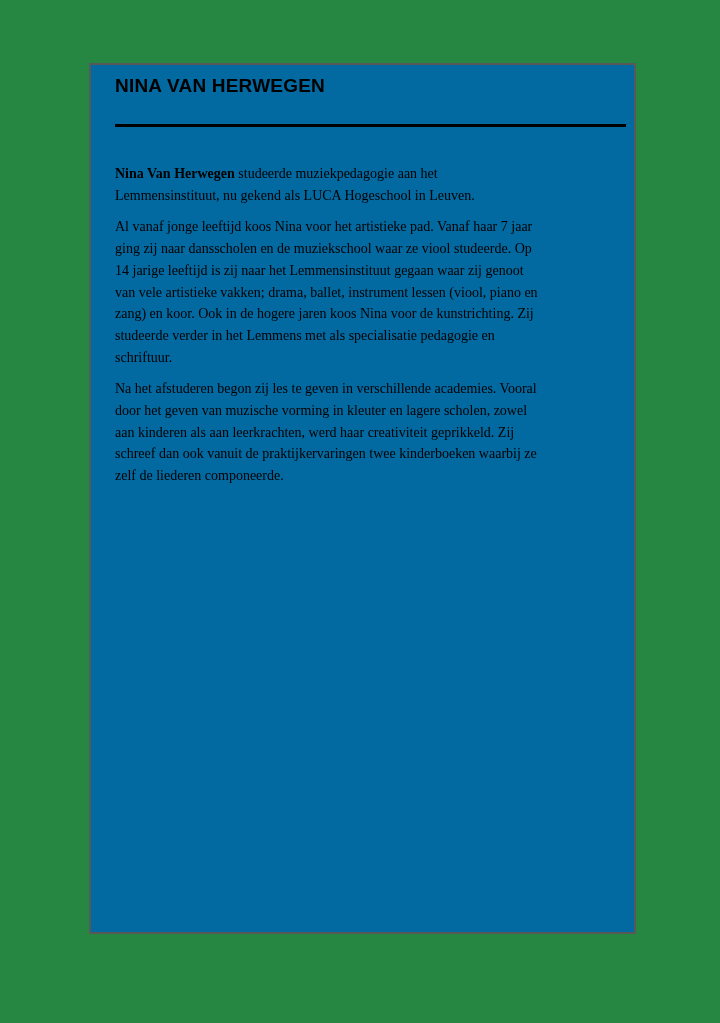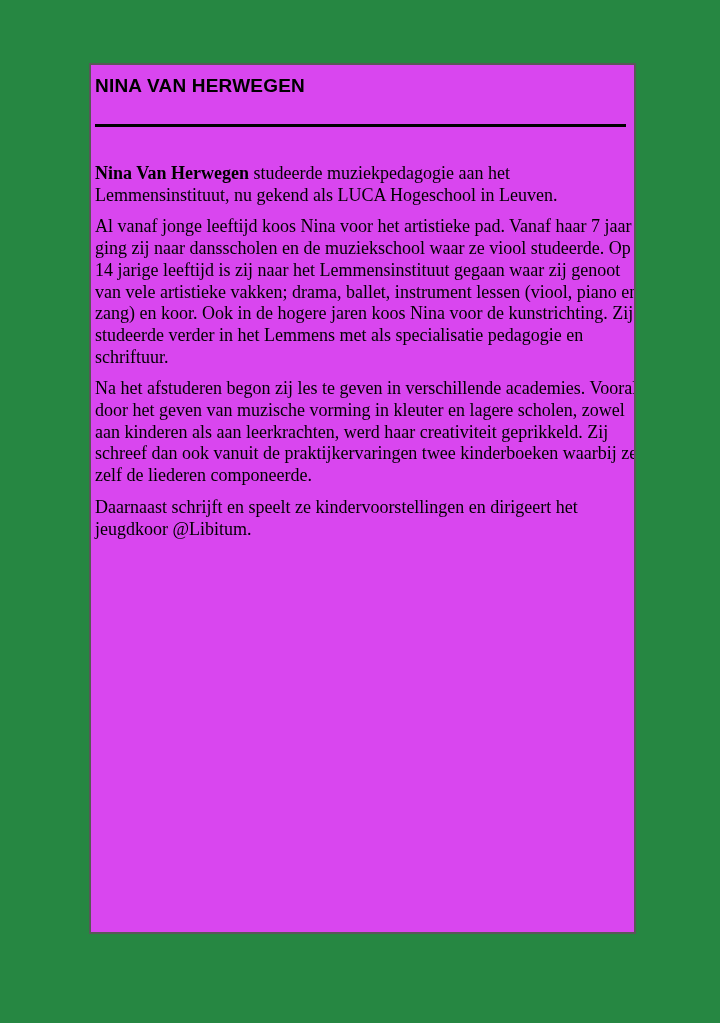--- a/index.html
+++ b/index.html
@@ -13,42 +13,42 @@
     background: #268742;
     font-family: "Liberation Serif", serif;
   }
   .doc-card {
     position: absolute;
     left: 89px;
     top: 63px;
     width: 547px;
     height: 871px;
     box-sizing: border-box;
-    background: #d946ef;
+    background: #0369a1;
     border: 2px solid #585858;
-    padding: 9px 8px 0 4px;
+    padding: 9px 8px 0 24px;
     overflow: hidden;
   }
   .doc-title {
     font-family: "Liberation Sans", sans-serif;
     font-weight: 700;
     font-size: 19px;
     line-height: 23px;
     letter-spacing: 0.2px;
     color: #000000;
   }
   .header-rule {
     margin-top: 27px;
     height: 3px;
     background: #000000;
   }
   .doc-body {
     margin-top: 36px;
     font-family: "Liberation Serif", serif;
-    font-size: 18px;
+    font-size: 14px;
     line-height: 21.7px;
     color: #000000;
   }
   .doc-par {
     margin: 0 0 10px 0;
     white-space: pre;
   }
   .par-lead {
     font-weight: 700;
   }
@@ -76,18 +76,16 @@
 schriftuur.</p>
 
     <p class="doc-par">Na het afstuderen begon zij les te geven in verschillende academies. Vooral
 door het geven van muzische vorming in kleuter en lagere scholen, zowel
 aan kinderen als aan leerkrachten, werd haar creativiteit geprikkeld. Zij
 schreef dan ook vanuit de praktijkervaringen twee kinderboeken waarbij ze
 zelf de liederen componeerde.</p>
 
 
 
-    <p class="doc-par">Daarnaast schrijft en speelt ze kindervoorstellingen en dirigeert het
-jeugdkoor @Libitum.</p>
 
 
   </div>
 </div>
 
 </body></html>

